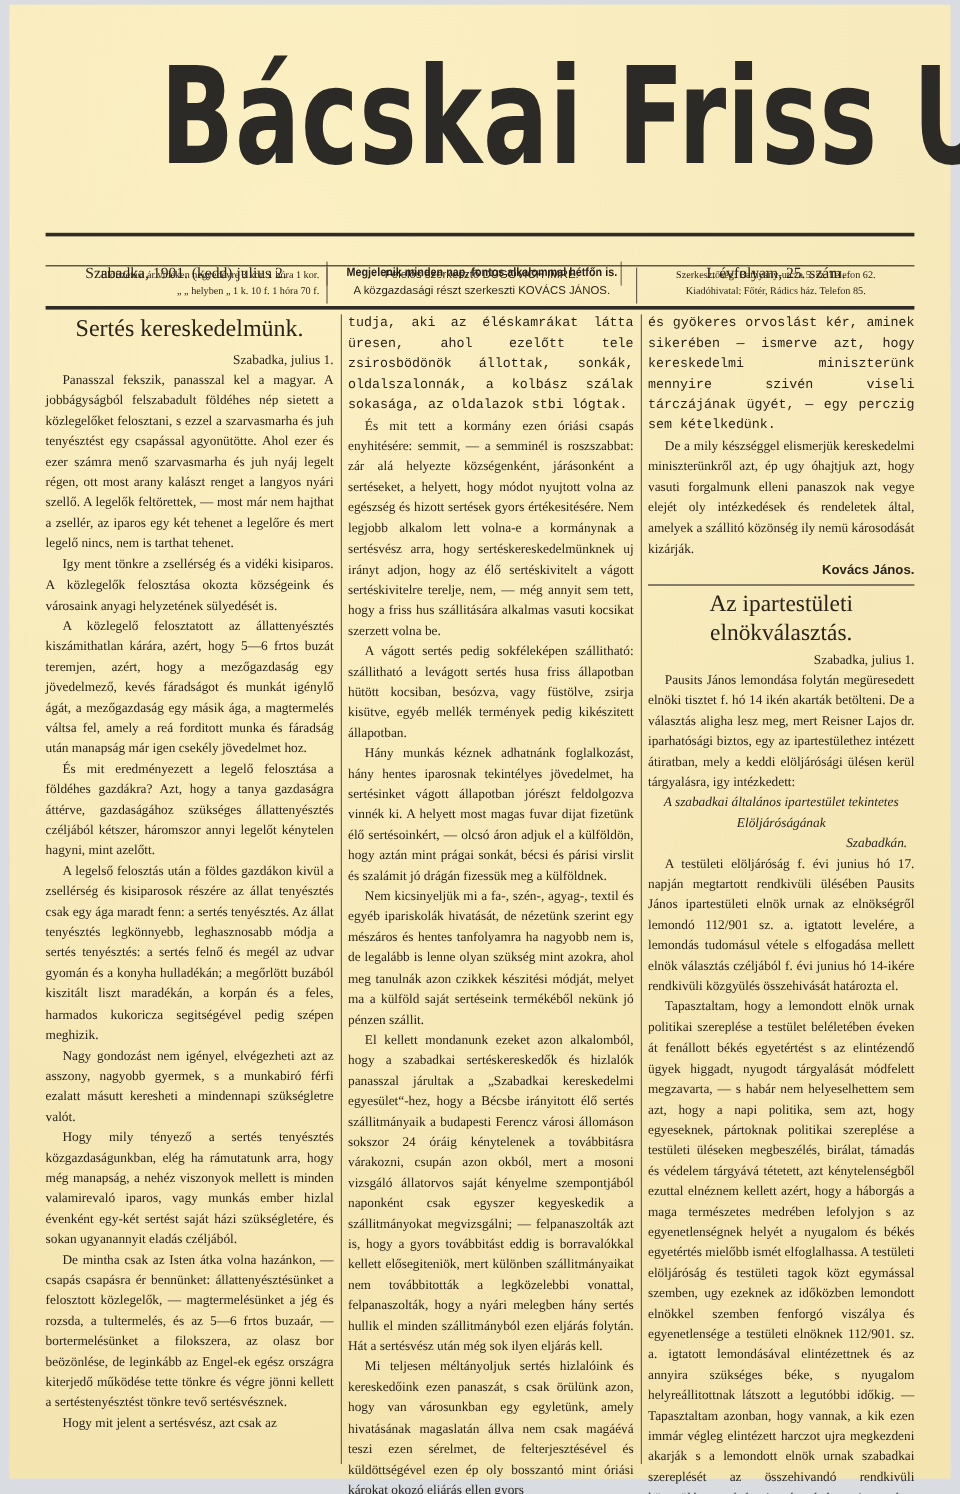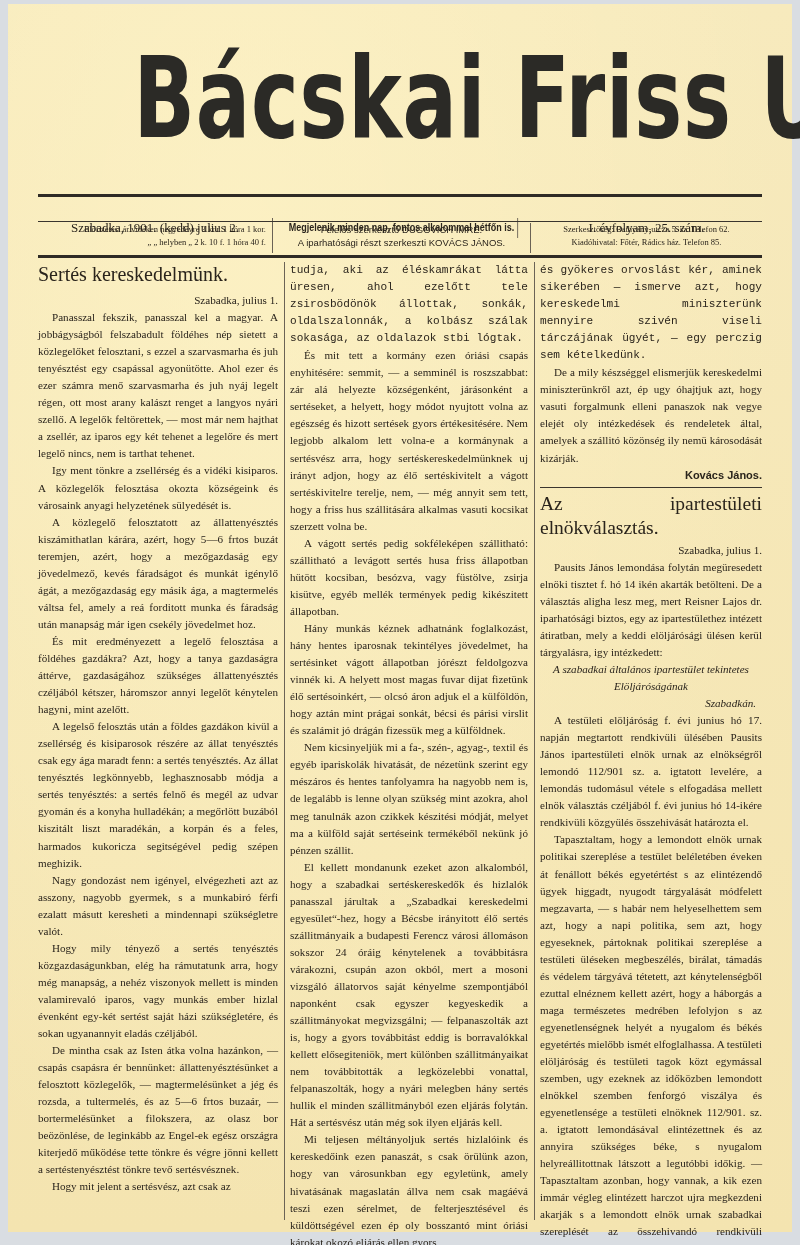--- a/index.html
+++ b/index.html
@@ -42,21 +42,21 @@
   .r2 .c2 { font-family:"Liberation Sans", sans-serif; font-size:9.5px; }
   .r2 .c1 { text-align:right; padding-right:6px; }
 
   .col { position:absolute; top:258px; font-size:11.1px; line-height:17.05px; text-align:justify; }
   .col1 { left:30px; width:240px; }
   .col2 { left:282px; width:238px; }
   .col3 { left:532px; width:222px; }
   .vline { position:absolute; top:258px; width:1px; height:958px; background:#6b6355; }
   .col p { margin:0; text-indent:14px; }
   .col p.noindent { text-indent:0;font-family:Liberation Mono, monospace; }
-  .headline { font-size:20px; margin:0 0 6px 0; line-height:24px; font-weight:normal; }
+  .headline { font-size:20px; text-align:center; margin:0 0 6px 0; line-height:24px; font-weight:normal; }
   .dateline { text-align:right; margin:0; }
   .sig { text-align:right; font-weight:bold; font-family:"Liberation Sans", sans-serif; font-size:11px; }
   .divider { height:1px; background:#3a352e; margin:3px 0 4px 0; }
   .italic-c { font-style:italic; text-align:center; text-indent:0 !important; }
   .italic-r { font-style:italic; text-align:right; text-indent:0 !important; padding-right:6px; }
 </style>
 </head>
 <body>
 
 <div class="page">
@@ -69,25 +69,25 @@
     <div class="info-cell c1">Szabadka, 1901. (kedd) julius 2.</div>
     <div class="info-cell c2">Megjelenik minden nap, fontos alkalommal hétfőn is.</div>
     <div class="info-cell c3">I. évfolyam, 25. szám.</div>
   </div>
 
   <div class="hr-thin" style="top:217px;"></div>
 
   <div class="info-row r2">
     <div class="info-cell c1">
       <div>Előfizetési ár vidéken negyedévre 3 kor. 1 hóra 1 kor.</div>
-      <div>„ „ helyben „ 2 k. 10 f. 1 hóra 40 f.</div>
+      <div>„ „ helyben „ 1 k. 10 f. 1 hóra 70 f.</div>
     </div>
     <div class="info-cell c2">
       <div>Felelős szerkesztő DUGOVICH IMRE.</div>
-      <div>A iparhatósági részt szerkeszti KOVÁCS JÁNOS.</div>
+      <div>A közgazdasági részt szerkeszti KOVÁCS JÁNOS.</div>
     </div>
     <div class="info-cell c3">
       <div>Szerkesztőség: Bathyány-utcza 5. sz. Telefon 62.</div>
       <div>Kiadóhivatal: Főtér, Rádics ház. Telefon 85.</div>
     </div>
   </div>
 
   <div class="hr-thick" style="top:251px;"></div>
 
   <div class="vline" style="left:276px;"></div>

